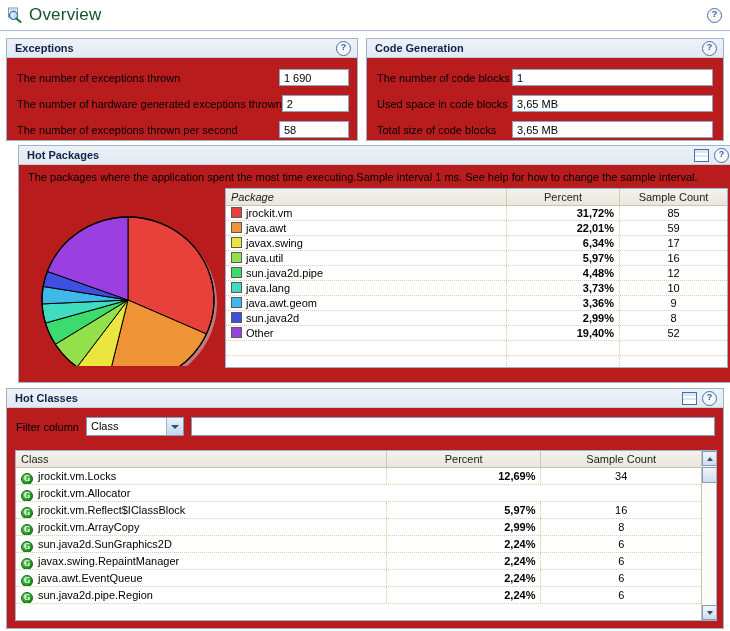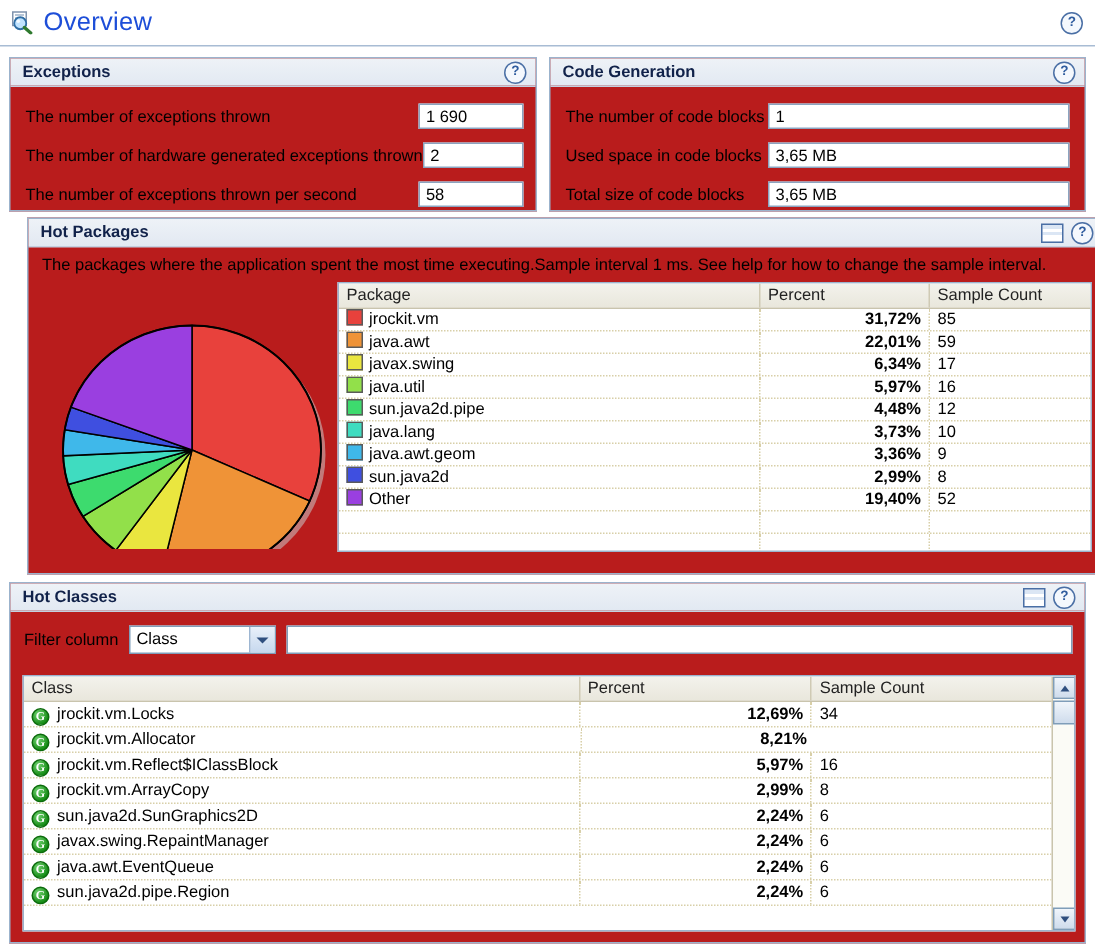--- a/index.html
+++ b/index.html
@@ -16,21 +16,21 @@
   
   .titlebar{
     height:31px;
     border-bottom:1px solid #a8bcd4;
     display:flex;align-items:center;
     padding:0 8px 0 7px;
     box-sizing:border-box;
     background:#fff;
   }
   .title-icon{width:16px;height:16px;position:relative;margin-right:6px;flex:0 0 auto;}
-  .title-text{font-size:17px;color:#1d4ed8;letter-spacing:.2px;}
+  .title-text{font-size:17px;color:#14532d;letter-spacing:.2px;}
   .spacer{flex:1 1 auto;}
 
   
   .help{
     width:13px;height:13px;border-radius:50%;
     border:1px solid #4a6fa5;
     color:#2f5c9e;
     font-size:9px;line-height:11px;text-align:center;
     font-weight:bold;
     background:#f4f8fd;
@@ -97,21 +97,21 @@
     overflow:hidden;white-space:nowrap;
   }
   .grid-hd .cell:last-child{border-right:none;}
   .grow{display:flex;height:15px;box-sizing:border-box;border-bottom:1px dotted #d8cfa8;}
   .grow .cell{
     line-height:14px;padding:0 5px;box-sizing:border-box;
     border-right:1px dotted #d8cfa8;
     overflow:hidden;white-space:nowrap;font-size:11px;
   }
   .grow .cell:last-child{border-right:none;}
-  .c-num{text-align:left;}
+  .c-num{text-align:center;}
   .c-pct{text-align:right;font-weight:bold;}
   .swatch{
     display:inline-block;width:9px;height:9px;
     border:1px solid #5a5a5a;
     vertical-align:-1px;margin-right:4px;
   }
   .gicon{
     display:inline-block;width:10px;height:10px;border-radius:50%;
     background:radial-gradient(circle at 35% 30%,#6fd16f,#138a13 75%);
     border:1px solid #0c6b0c;
@@ -262,21 +262,21 @@
             <path d="M 95 112 L 9.095470753270575 115.90983540890034 A 86 83 0 0 1 10.153813710490525 98.44966185257547 Z" fill="#3fb8ea" stroke="#000" stroke-width="1"></path>
             <path d="M 95 112 L 10.153813710490525 98.44966185257547 A 86 83 0 0 1 14.268888241766831 83.39463737651508 Z" fill="#3f4fe0" stroke="#000" stroke-width="1"></path>
             <path d="M 95 112 L 14.268888241766831 83.39463737651508 A 86 83 0 0 1 94.99999999999999 29 Z" fill="#9a3fe0" stroke="#000" stroke-width="1"></path>
           </g>
         <ellipse cx="95" cy="112" rx="86" ry="83" fill="none" stroke="#000" stroke-width="1.3"></ellipse>
       </svg>
     </div>
 
     <div class="grid" style="left:206px;top:42px;width:503px;height:180px;">
       <div class="grid-hd">
-        <div class="cell" style="width:281px;">Package</div>
+        <div class="cell" style="width:281px;font-style:italic;">Package</div>
         <div class="cell c-num" style="width:113px;">Percent</div>
         <div class="cell c-num" style="width:107px;">Sample Count</div>
       </div>
       <div id="hp-rows">
           <div class="grow">
             <div class="cell" style="width:281px;"><span class="swatch" style="background:#e8413c"></span><span>jrockit.vm</span></div>
             <div class="cell c-pct" style="width:113px;">31,72%</div>
             <div class="cell c-num" style="width:107px;">85</div>
           </div>
           <div class="grow">
@@ -359,21 +359,20 @@
         <div class="cell c-num" style="width:160px;">Sample Count</div>
       </div>
       <div id="hc-rows" style="padding-right:15px;">
           <div class="grow" style="height: 17px;">
             <div class="cell" style="width:372px;line-height:16px;"><span class="gicon">G</span><span>jrockit.vm.Locks</span></div>
             <div class="cell c-pct" style="width:155px;line-height:16px;">12,69%</div>
             <div class="cell c-num" style="width:160px;line-height:16px;">34</div>
           </div>
           <div class="grow" style="height: 17px;">
             <div class="cell" style="width:372px;line-height:16px;"><span class="gicon">G</span><span>jrockit.vm.Allocator</span></div>
-            <div class="cell c-pct" style="width:155px;line-height:16px;">8,21%</div>
           </div>
           <div class="grow" style="height: 17px;">
             <div class="cell" style="width:372px;line-height:16px;"><span class="gicon">G</span><span>jrockit.vm.Reflect$IClassBlock</span></div>
             <div class="cell c-pct" style="width:155px;line-height:16px;">5,97%</div>
             <div class="cell c-num" style="width:160px;line-height:16px;">16</div>
           </div>
           <div class="grow" style="height: 17px;">
             <div class="cell" style="width:372px;line-height:16px;"><span class="gicon">G</span><span>jrockit.vm.ArrayCopy</span></div>
             <div class="cell c-pct" style="width:155px;line-height:16px;">2,99%</div>
             <div class="cell c-num" style="width:160px;line-height:16px;">8</div>

